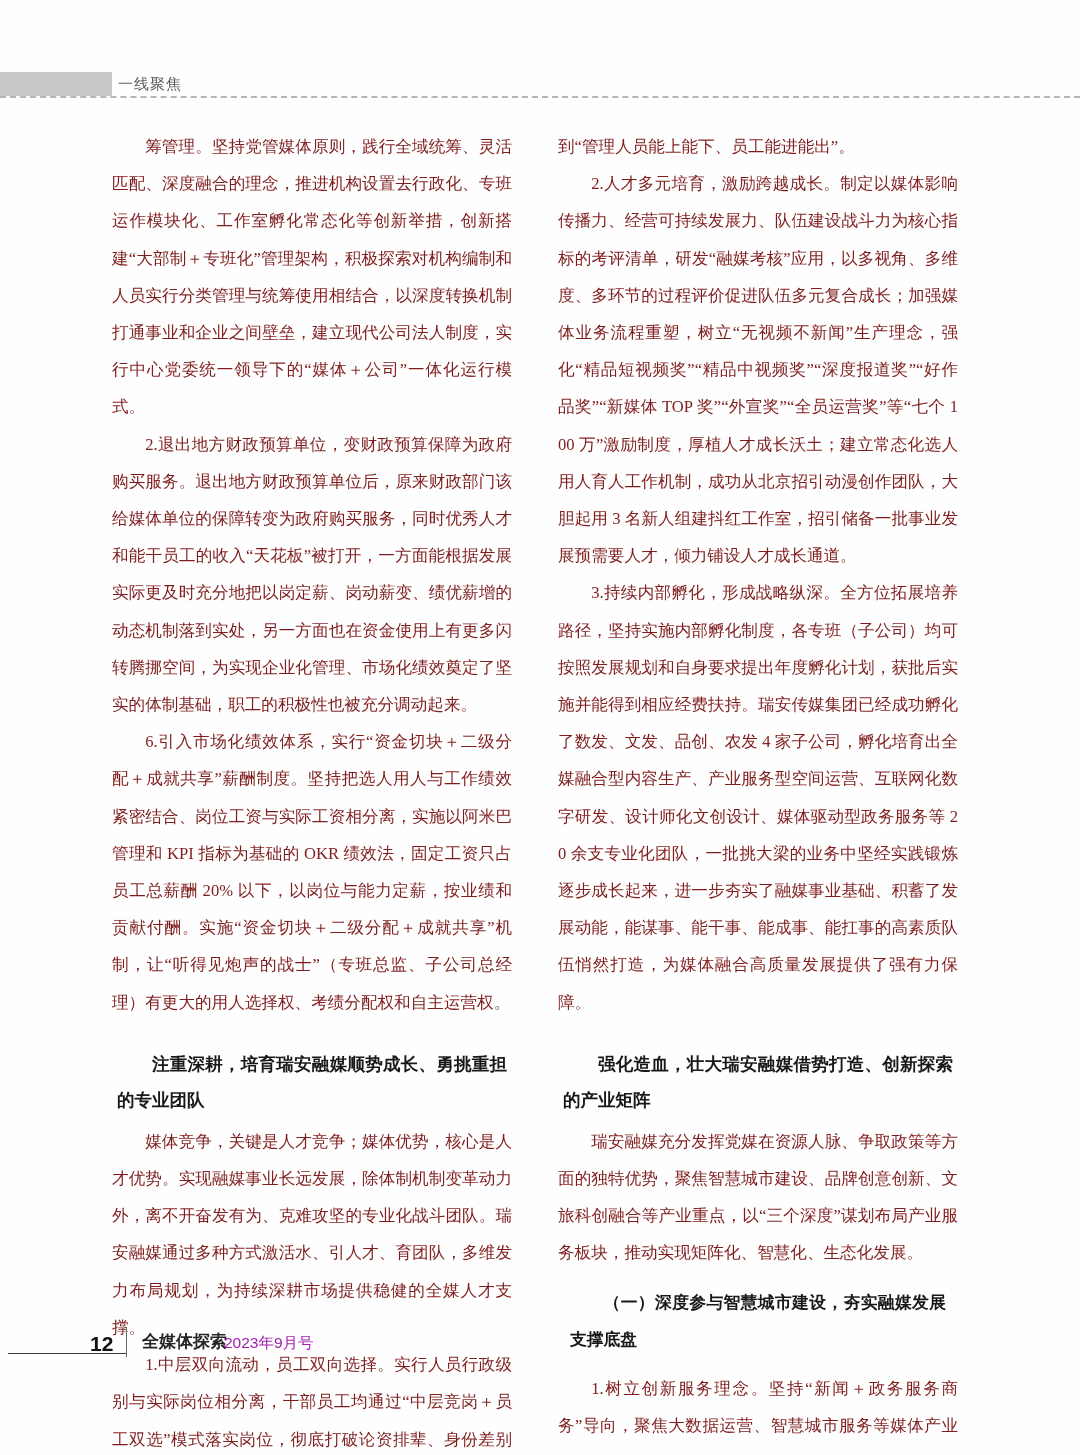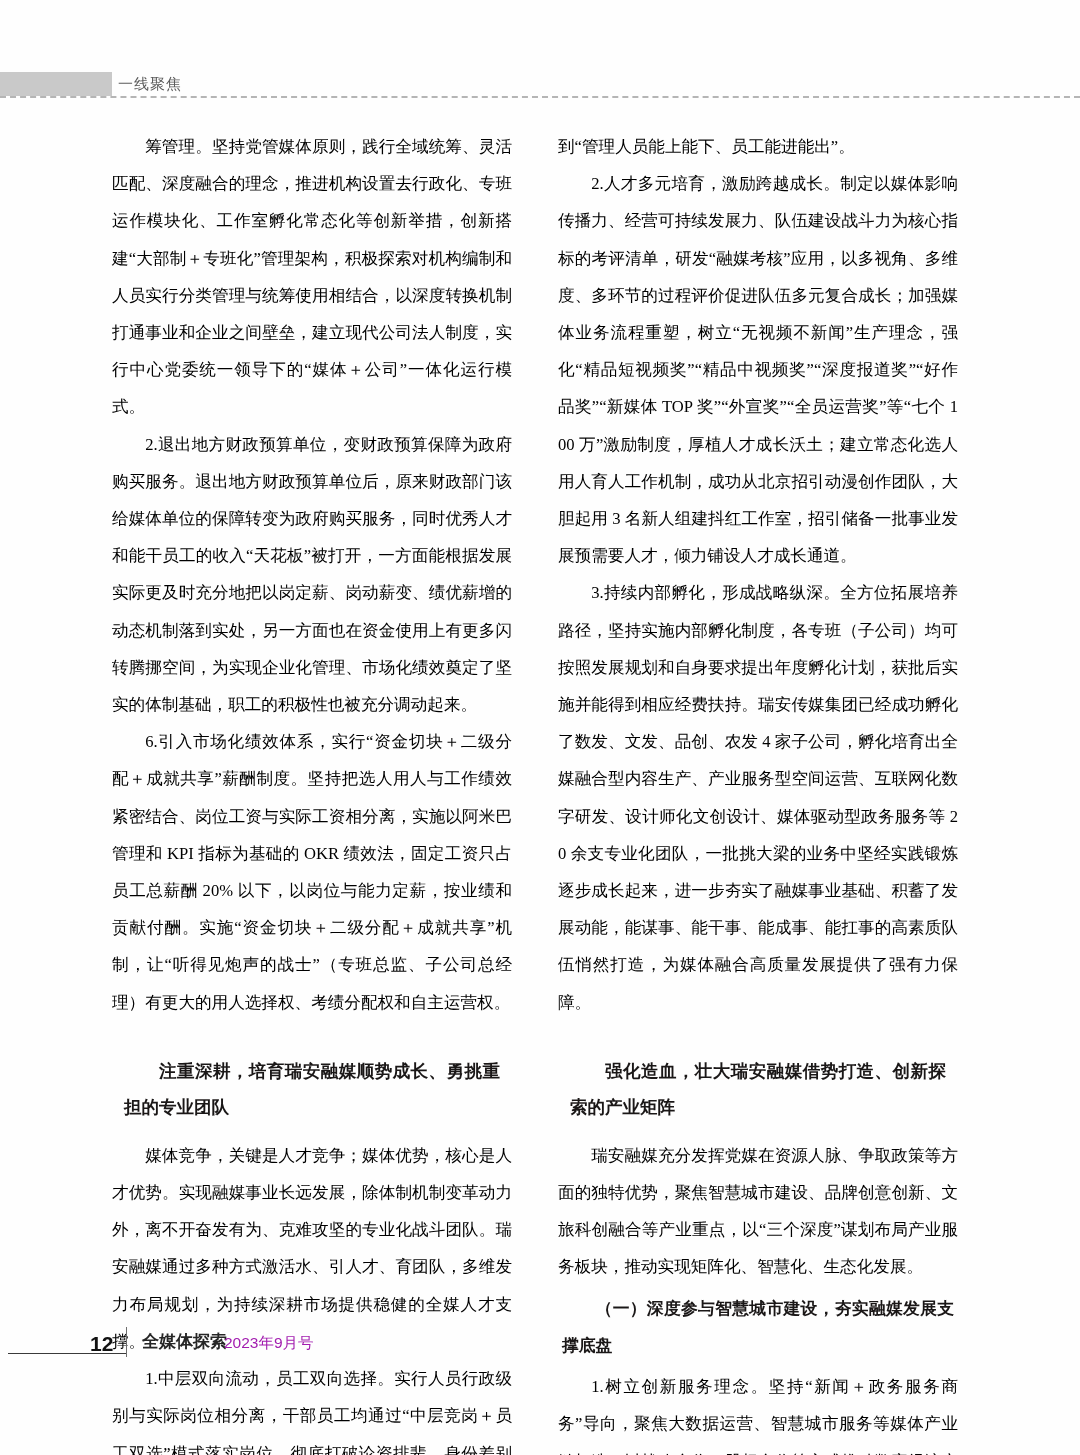--- a/index.html
+++ b/index.html
@@ -77,40 +77,40 @@
   .col-right { left: 558px; }
 
   p.body {
     margin: 0;
     font-size: 16.6px;
     line-height: 37.2px;
     text-align: justify;
     text-justify: inter-character;
     text-indent: 2em;
     font-family: "Liberation Serif", "DejaVu Serif", serif;
-    color: #000000;
+    color: #7f1d1d;
     word-break: break-all;
   }
   p.body.noindent { text-indent: 0; }
 
   h2.sec-title {
-    margin: 12px;
+    margin: 5px;
     padding-top: 20px;
     font-size: 17.5px;
     line-height: 36px;
     font-weight: bold;
     text-indent: 2em;
     text-align: justify;
     color: #1a1717;
     font-family: "Liberation Sans", "DejaVu Sans", sans-serif;
     word-break: break-all;
   }
 
   h3.sub-title {
-    margin: 4px;
+    margin: 12px;
     font-size: 16.8px;
     line-height: 37.2px;
     font-weight: bold;
     text-indent: 2em;
     text-align: justify;
     color: #1a1717;
     font-family: "Liberation Sans", "DejaVu Sans", sans-serif;
     word-break: break-all;
   }
 

